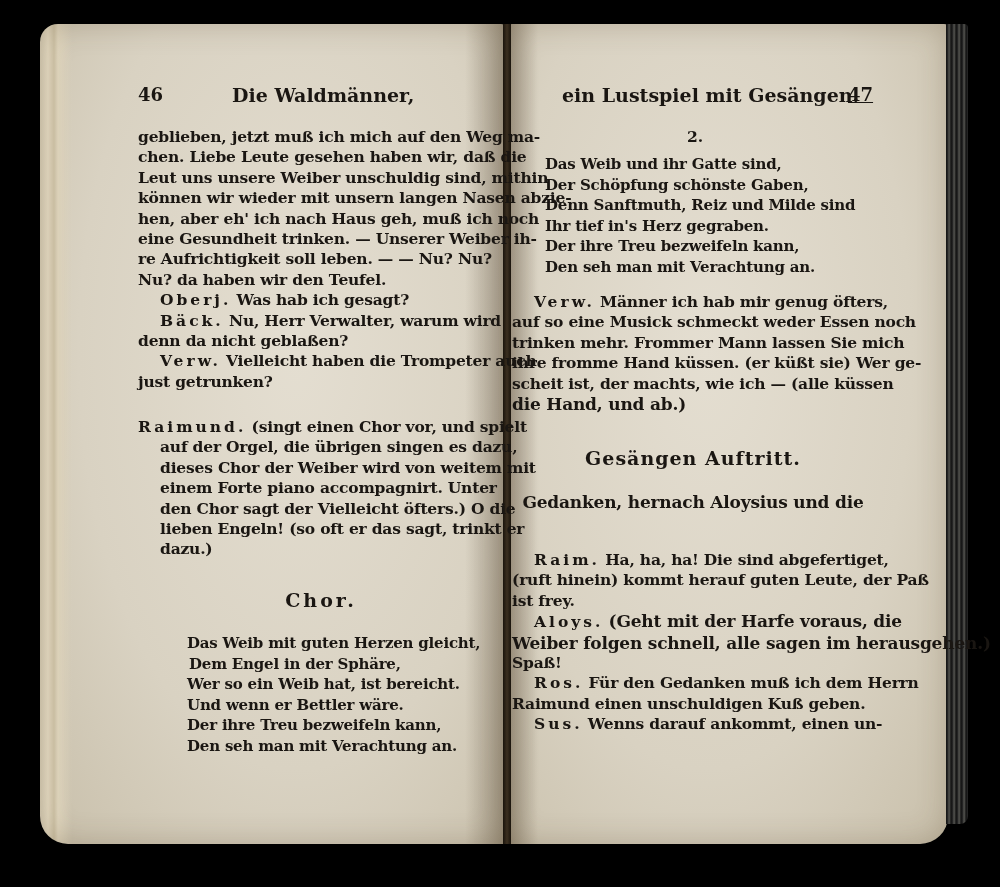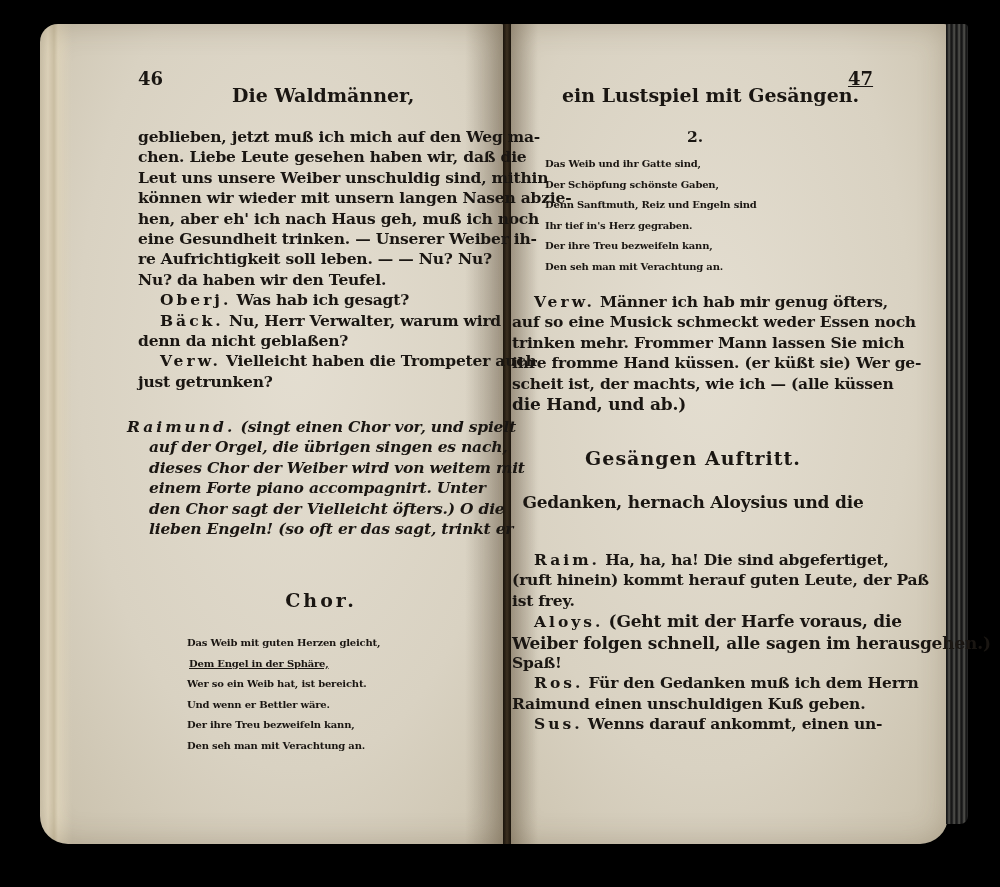--- a/index.html
+++ b/index.html
@@ -36,29 +36,29 @@
     position: absolute; left: 946px; top: 24px; width: 22px; height: 800px;
     background: repeating-linear-gradient(to right, #111 0px, #2a2a2a 2px, #5a5a55 3px, #151515 5px);
     border-radius: 0 4px 8px 0;
   }
   .text {
     position: absolute; color: #1a1612;
     font-family: "DejaVu Serif", serif; font-weight: bold;
     font-size: 15.5px; line-height: 20.4px; letter-spacing: -0.2px;
   }
   .header { position: absolute; top: 84px; font-size: 19px; font-weight: bold; color: #1a1612; font-family: "DejaVu Serif", serif; }
-  .pagenum { position: absolute; top: 68px; font-size: 18px; font-weight: bold; color: #1a1612; font-family: "DejaVu Serif", serif; }
+  .pagenum { position: absolute; top: 84px; font-size: 18px; font-weight: bold; color: #1a1612; font-family: "DejaVu Serif", serif; }
   .line { display: block; white-space: nowrap; text-align: justify; }
   .indent { padding-left: 22px; }
   .hang { padding-left: 22px; }
   .center { text-align: center; display: block; }
   .spaced { letter-spacing: 3px; }
   .small { font-size: 17px; }
   .heading { font-size: 19px; font-weight: bold; letter-spacing: 1px; }
-  .verse { padding-left: 32px; font-size: 10px; line-height: 20.5px; }
+  .verse { padding-left: 32px; font-size: 15px; line-height: 20.5px; }
 </style>
 </head>
 <body>
 
 <div class="book">
   <div class="page page-left"></div>
   <div class="page page-right"></div>
   <div class="spine"></div>
   <div class="edge-right"></div>
 
@@ -77,53 +77,54 @@
 
     <span class="line indent"><span class="spaced">Oberj.</span> <span>Was hab ich gesagt?</span></span>
 
     <span class="line indent"><span class="spaced">Bäck.</span> <span>Nu, Herr Verwalter, warum wird</span></span>
     <span class="line">denn da nicht geblaßen?</span>
 
     <span class="line indent"><span class="spaced">Verw.</span> <span>Vielleicht haben die Trompeter auch</span></span>
     <span class="line">just getrunken?</span>
   </div>
 
-  <div class="text" style="left:127px; top:417px; width:366px;font-style:italic;">
+  <div class="text" style="left:138px; top:417px; width:366px;">
     <span class="line"><span class="spaced">Raimund.</span> <span>(singt einen Chor vor, und spielt</span></span>
-    <span class="line hang">auf der Orgel, die übrigen singen es nach,</span>
+    <span class="line hang">auf der Orgel, die übrigen singen es dazu,</span>
     <span class="line hang">dieses Chor der Weiber wird von weitem mit</span>
     <span class="line hang">einem Forte piano accompagnirt. Unter</span>
     <span class="line hang">den Chor sagt der Vielleicht öfters.) O die</span>
     <span class="line hang">lieben Engeln! (so oft er das sagt, trinkt er</span>
+    <span class="line hang">dazu.)</span>
   </div>
 
   <div class="text heading" style="left:138px; top:590px; width:366px;">
     <span class="center spaced">Chor.</span>
   </div>
 
   <div class="text verse" style="left:155px; top:633px; width:330px;">
     <span class="line">Das Weib mit guten Herzen gleicht,</span>
-    <span class="line" style="padding-left:2px;text-decoration:underline;">Dem Engel in der Sphäre,</span>
+    <span class="line" style="padding-left:2px;">Dem Engel in der Sphäre,</span>
     <span class="line">Wer so ein Weib hat, ist bereicht.</span>
     <span class="line">Und wenn er Bettler wäre.</span>
     <span class="line">Der ihre Treu bezweifeln kann,</span>
     <span class="line">Den seh man mit Verachtung an.</span>
   </div>
 
   <div class="header" style="left:562px;">ein Lustspiel mit Gesängen.</div>
   <div class="pagenum" style="left:848px;text-decoration:underline;">47</div>
 
   <div class="text" style="left:515px; top:127px; width:360px;">
     <span class="center">2.</span>
   </div>
 
   <div class="text verse" style="left:515px; top:154px; width:350px; padding-left:30px;">
     <span class="line">Das Weib und ihr Gatte sind,</span>
     <span class="line">Der Schöpfung schönste Gaben,</span>
-    <span class="line">Denn Sanftmuth, Reiz und Engeln sind</span>
+    <span class="line">Denn Sanftmuth, Reiz und Milde sind</span>
     <span class="line">Ihr tief in's Herz gegraben.</span>
     <span class="line">Der ihre Treu bezweifeln kann,</span>
     <span class="line">Den seh man mit Verachtung an.</span>
   </div>
 
   <div class="text" style="left:512px; top:292px; width:362px;">
     <span class="line indent"><span class="spaced">Verw.</span> <span>Männer ich hab mir genug öfters,</span></span>
     <span class="line">auf so eine Musick schmeckt weder Essen noch</span>
     <span class="line">trinken mehr. Frommer Mann lassen Sie mich</span>
     <span class="line">ihre fromme Hand küssen. (er küßt sie) Wer ge-</span>

